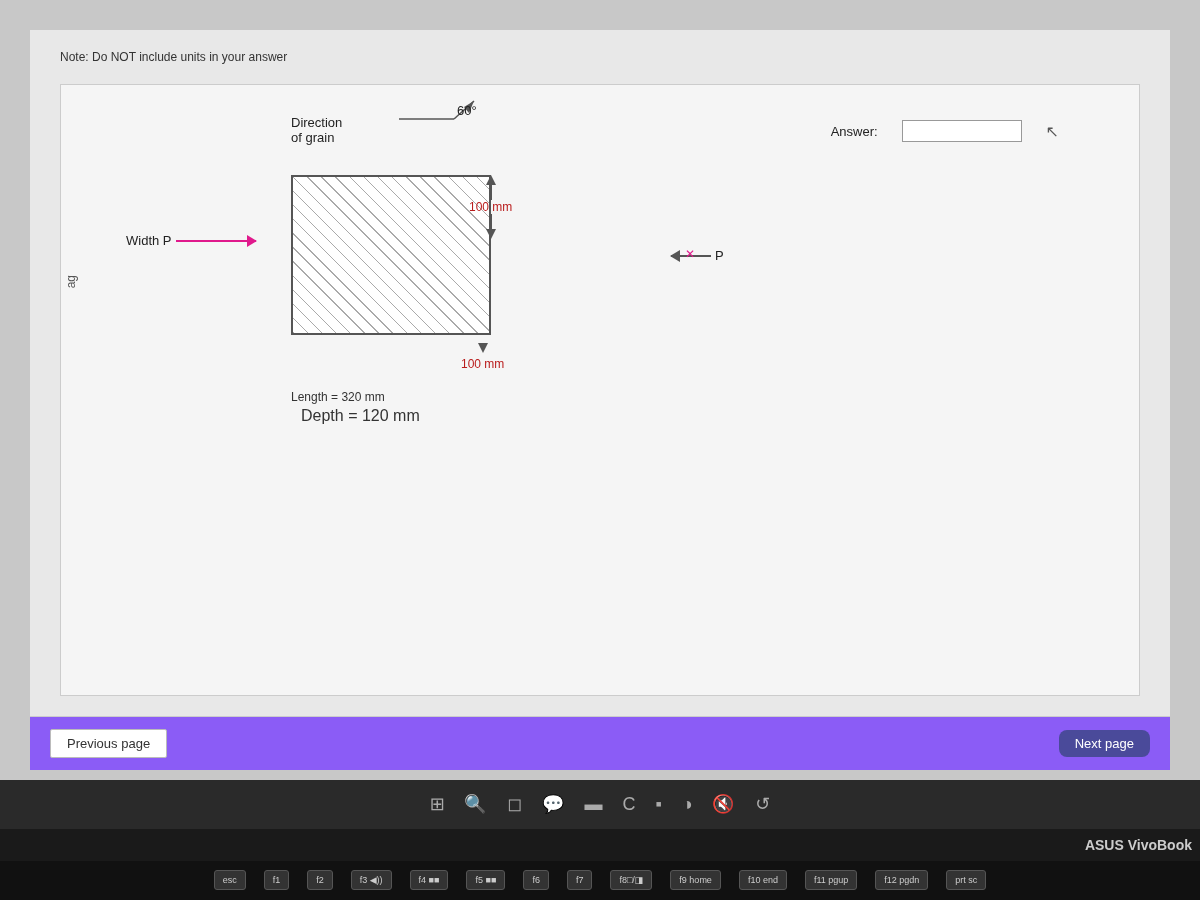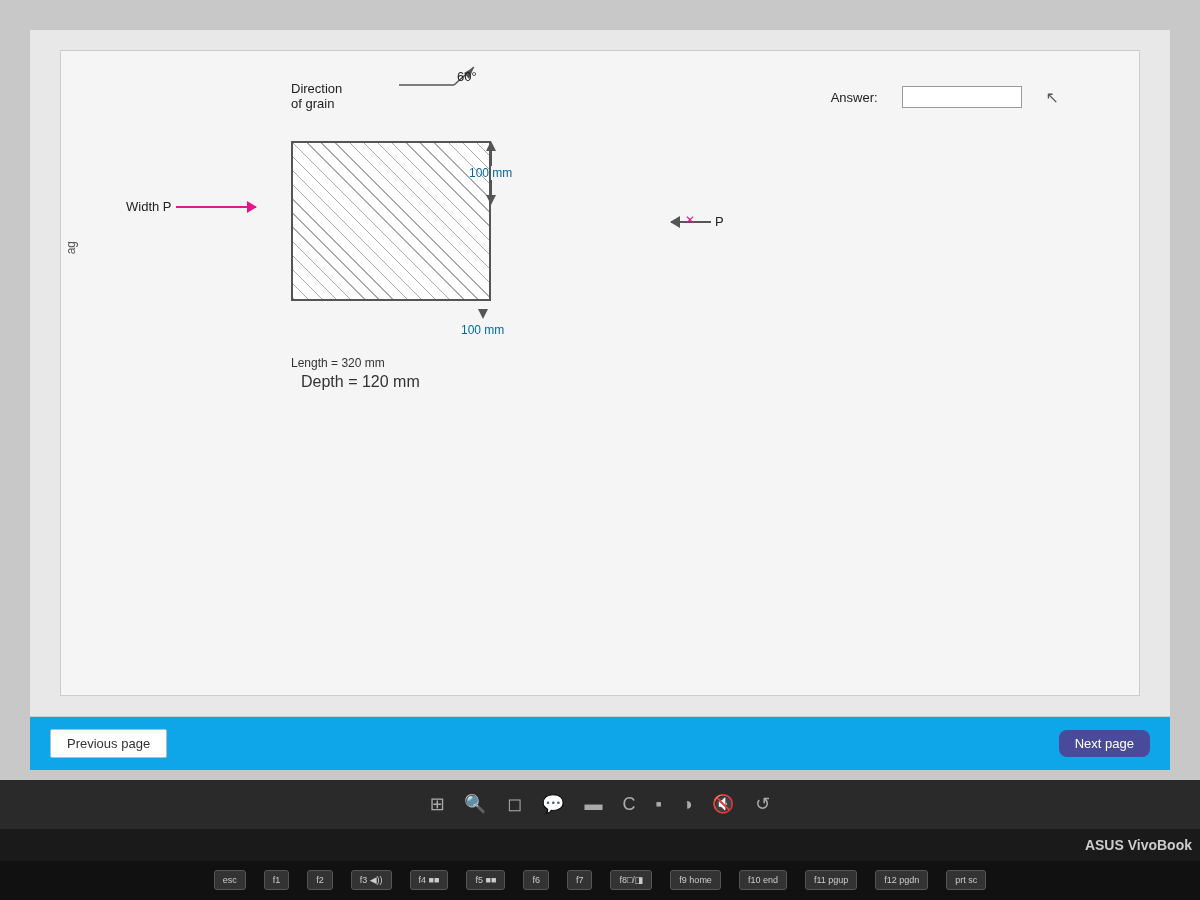--- a/index.html
+++ b/index.html
@@ -164,21 +164,21 @@
     }
 
     .dim-line-v {
       width: 2px;
       height: 30px;
       background: #555;
     }
 
     .dim-100mm-label {
       font-size: 12px;
-      color: #0369a1;
+      color: #b91c1c;
       white-space: nowrap;
     }
 
     .dim-arrow-down {
       width: 0;
       height: 0;
       border-left: 5px solid transparent;
       border-right: 5px solid transparent;
       border-top: 10px solid #555;
     }
@@ -250,21 +250,21 @@
       top: 190px;
       left: 3px;
       font-size: 12px;
       color: #555;
       writing-mode: vertical-rl;
       transform: rotate(180deg);
     }
 
     
     .nav-bar {
-      background: #0ea5e9;
+      background: #8b5cf6;
       padding: 12px 20px;
       display: flex;
       justify-content: space-between;
       align-items: center;
       border-top: 1px solid #ccc;
     }
 
     .prev-btn {
       background: white;
       border: 1px solid #bbb;
@@ -368,20 +368,21 @@
       flex-direction: column;
       align-items: center;
     }
   </style>
 </head>
 <body>
 
 <div class="laptop-screen">
 
   <div class="content-area">
+    <p class="note-text">Note: Do NOT include units in your answer</p>
 
     <div class="diagram-area">
 
       <div class="left-tag">ag</div>
 
       <div class="direction-label">
         <span class="line1">Direction</span>
         <span class="line2">of grain</span>
       </div>
 

